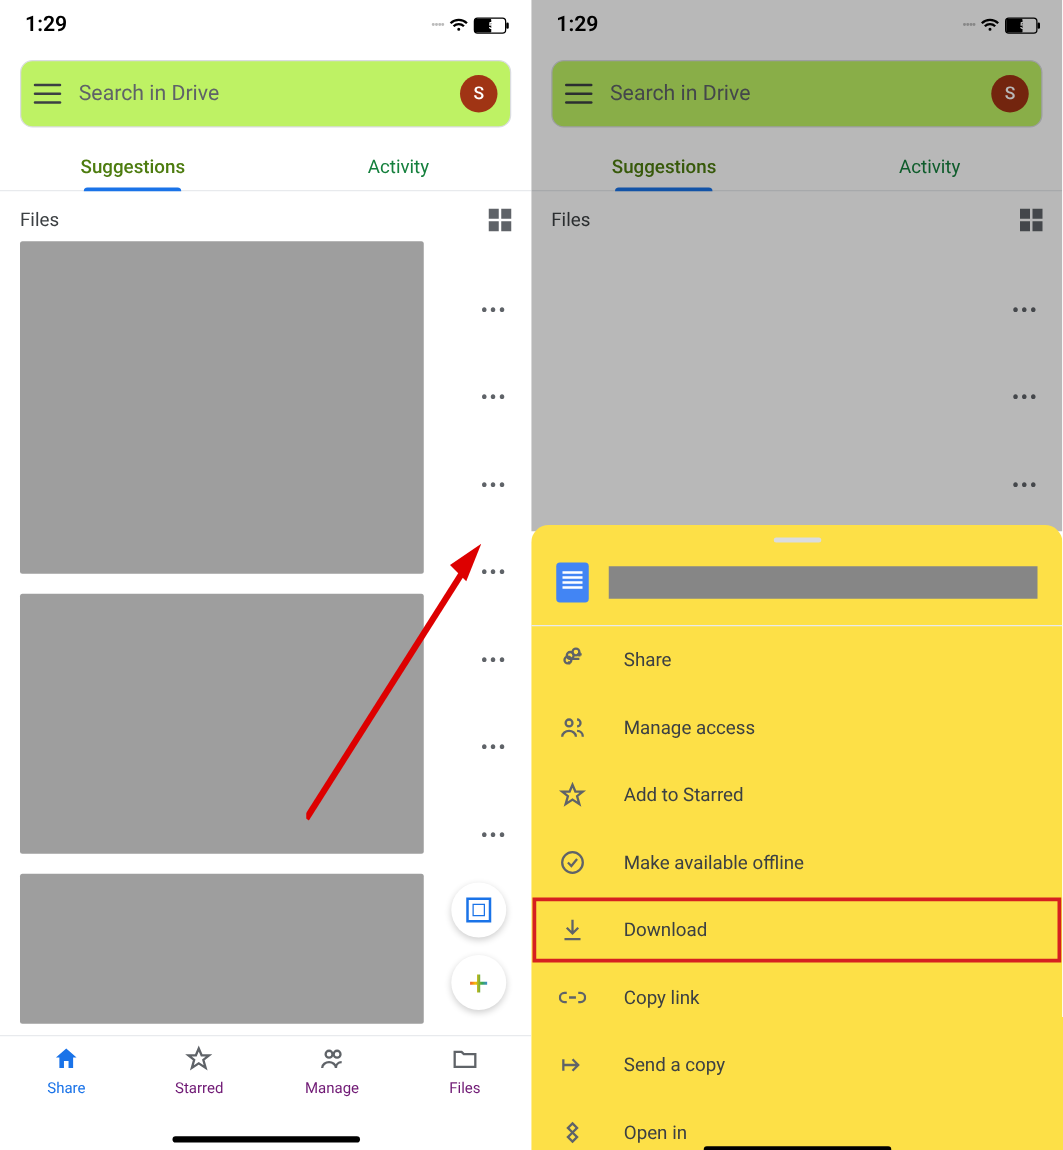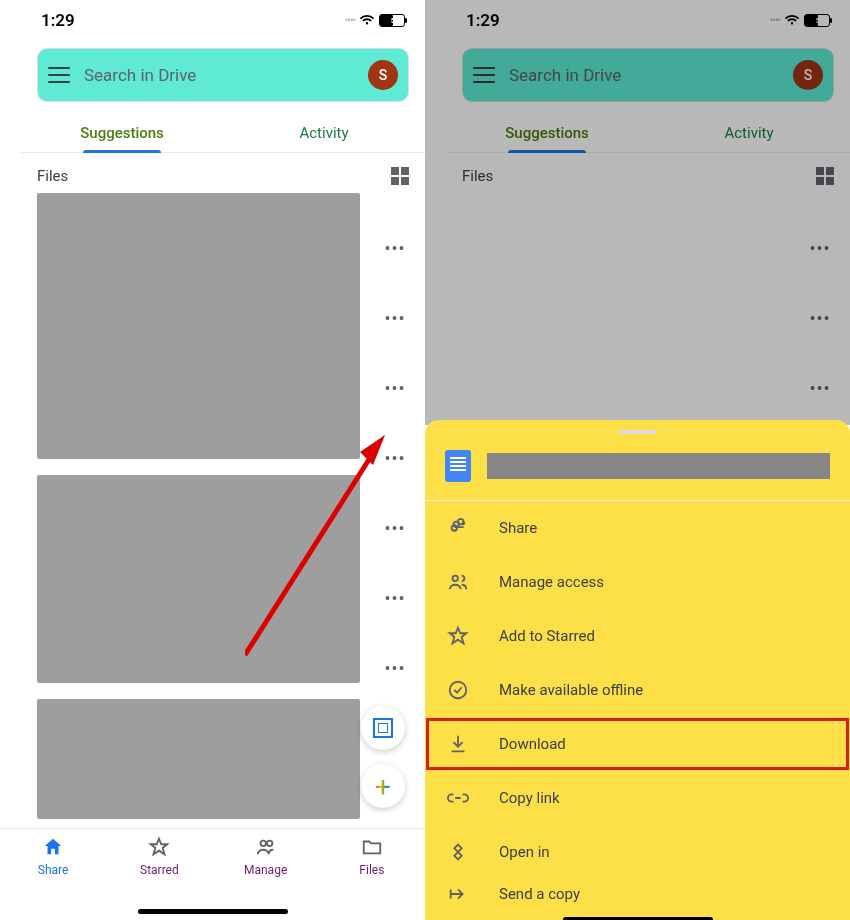--- a/index.html
+++ b/index.html
@@ -1,32 +1,32 @@
 <!DOCTYPE html>
 <html><head>
 <meta charset="utf-8">
 <style>
 * { box-sizing: border-box; margin: 0; padding: 0; font-family: -apple-system, Roboto, Arial, sans-serif; }
 body { width: 850px; height: 920px; display: flex; background: #fff; overflow: hidden; }
-.phone { width: 425px; height: 920px; position: relative; overflow: hidden; padding-left: 21px; }
+.phone { width: 425px; height: 920px; position: relative; overflow: hidden; }
 .phone.right { background: #fff; }
 .dim-overlay { position: absolute; inset: 0; background: rgba(0,0,0,0.28); z-index: 5; pointer-events: none; }
 
 
 .status-bar { display: flex; justify-content: space-between; align-items: center; padding: 10px 20px 4px; font-weight: 600; font-size: 17px; }
 .status-right { display: flex; align-items: center; gap: 4px; }
 .dots { color: #bbb; font-size: 10px; letter-spacing: -1px; }
 .battery-box { display: inline-flex; align-items: center; gap: 1px; }
 .battery { width: 26px; height: 13px; border: 1.5px solid #000; border-radius: 3px; position: relative; display: inline-flex; align-items: center; }
 .battery::after { content:""; position:absolute; right:-3px; top:3px; width:2px; height:5px; background:#000; border-radius:1px; }
 .battery-fill { background:#000; height:100%; width:55%; border-radius:1px; }
 .battery-num { position:absolute; right:4px; font-size:8px; font-weight:700; color:#fff; }
 
 
-.search-bar { margin: 14px 16px 10px; height: 54px; border: 1px solid #dadce0; border-radius: 10px; display: flex; align-items: center; padding: 0 10px; gap: 14px; background:#5eead4; }
+.search-bar { margin: 14px 16px 10px; height: 54px; border: 1px solid #dadce0; border-radius: 10px; display: flex; align-items: center; padding: 0 10px; gap: 14px; background:#bef264; }
 .hamburger { width: 22px; height: 16px; display:flex; flex-direction:column; justify-content:space-between; }
 .hamburger span { height:2px; background:#3c4043; border-radius:1px; }
 .search-text { flex:1; color:#5f6368; font-size:17px; }
 .avatar { width:30px; height:30px; border-radius:50%; background:#a03414; color:#fff; display:flex; align-items:center; justify-content:center; font-size:14px; font-weight:500; }
 
 
 .tabs { display:flex; border-bottom:1px solid #e8eaed; }
 .tab { flex:1; text-align:center; padding:12px 0 10px; font-size:15px; color:#15803d; position:relative; }
 .tab.active { color:#4d7c0f; font-weight:500; }
 .tab.active::after { content:""; position:absolute; bottom:-1px; left:50%; transform:translateX(-50%); width:78px; height:3px; background:#1a73e8; border-radius:3px 3px 0 0; }
@@ -283,31 +283,31 @@
       <span>Download</span>
     </div>
     <div class="sheet-item">
       <div class="sheet-icon">
           <svg width="22" height="22" viewBox="0 0 24 24">
             <path fill="none" stroke="#5f6368" stroke-width="2" d="M9 12h6M7 8H5a4 4 0 000 8h2m10-8h2a4 4 0 010 8h-2"></path>
           </svg>
         </div>
       <span>Copy link</span>
     </div>
+    <div class="sheet-item">
+      <div class="sheet-icon">
+          <svg width="22" height="22" viewBox="0 0 24 24">
+            <path fill="none" stroke="#5f6368" stroke-width="2" d="M4 12h12m-4-5l5 5-5 5M4 7c0 3 0 3 0 5s0 2 0 5"></path>
+          </svg>
+        </div>
+      <span>Send a copy</span>
+    </div>
     <div class="sheet-item" style="padding-bottom:4px;">
       <div class="sheet-icon">
           <svg width="22" height="22" viewBox="0 0 24 24">
             <path fill="none" stroke="#5f6368" stroke-width="2" d="M12 4l4 4-4 4-4-4zM12 20l4-4-4-4-4 4z"></path>
           </svg>
         </div>
       <span>Open in</span>
     </div>
-    <div class="sheet-item">
-      <div class="sheet-icon">
-          <svg width="22" height="22" viewBox="0 0 24 24">
-            <path fill="none" stroke="#5f6368" stroke-width="2" d="M4 12h12m-4-5l5 5-5 5M4 7c0 3 0 3 0 5s0 2 0 5"></path>
-          </svg>
-        </div>
-      <span>Send a copy</span>
-    </div>
     <div class="home-indicator" style="bottom:-2px;"></div>
   </div>
 </div>
 
 </body></html>

